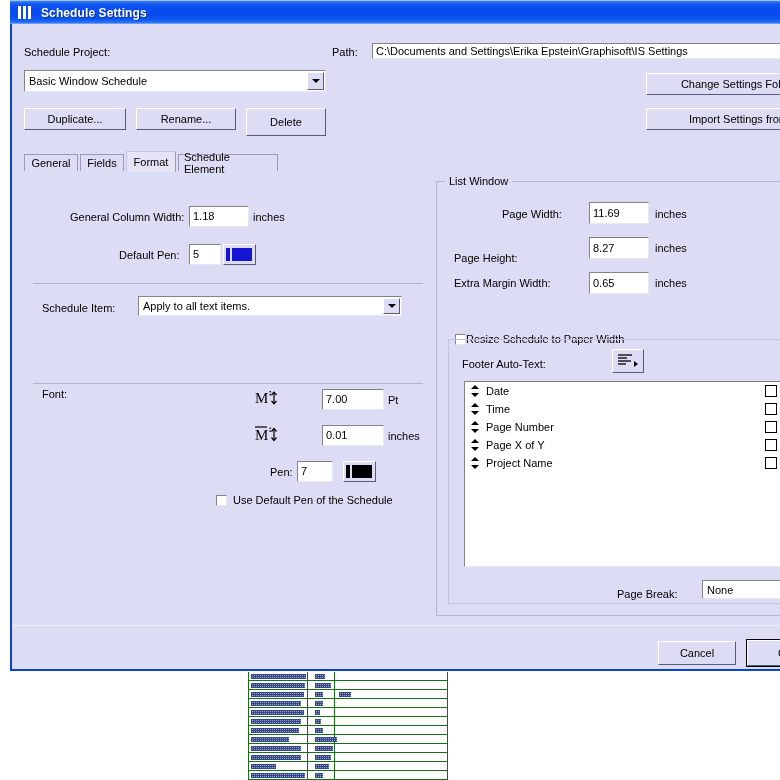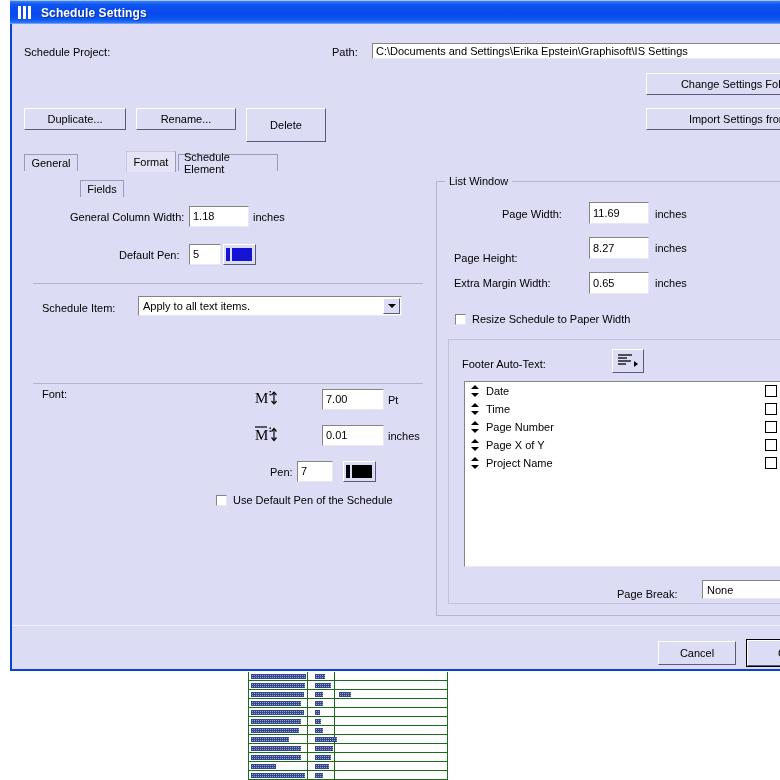--- a/index.html
+++ b/index.html
@@ -383,31 +383,37 @@
     </div>
     <div id="title-text">Schedule Settings</div>
   </div>
 
   <div class="lbl" style="position:absolute;left:12px;top:41px;">Schedule Project:</div>
 
   <div class="lbl" style="position:absolute;left:320px;top:41px;">Path:</div>
 
   <div class="textbox" style="left:360px;top:38px;width:468px;height:16px;position:absolute;">C:\Documents and Settings\Erika Epstein\Graphisoft\IS Settings</div>
 
+  <div class="combo" style="position:absolute;left:12px;top:65px;width:302px;height:22px;">
+    <span>Basic Window Schedule</span>
+    <span class="arrowbox">
+        <i class="caret-down"></i>
+      </span>
+  </div>
 
   <div class="btn" style="position:absolute;left:634px;top:68px;width:194px;height:22px;">Change Settings Folder...</div>
   <div class="btn" style="position:absolute;left:634px;top:103px;width:194px;height:22px;">Import Settings from...</div>
 
   <div class="btn" style="position:absolute;left:12px;top:103px;width:102px;height:22px;">Duplicate...</div>
   <div class="btn" style="position:absolute;left:124px;top:103px;width:100px;height:22px;">Rename...</div>
-  <div class="btn" style="position:absolute;left:234px;top:103px;width:80px;height:34px;">Delete</div>
+  <div class="btn" style="position:absolute;left:234px;top:103px;width:80px;height:28px;">Delete</div>
 
   <div style="position:absolute;left:12px;top:149px;width:806px;height:21px;">
     <div class="tab" style="left:0px;  width:54px;">General</div>
-    <div class="tab" style="left:56px; width:44px;margin-top:26px;">Fields</div>
+    <div class="tab" style="left:56px; width:44px;">Fields</div>
     <div class="tab active" style="left:102px;width:50px;">Format</div>
     <div class="tab" style="left:154px;width:100px;">Schedule Element</div>
   </div>
 
 
   <div class="lbl" style="position:absolute;left:58px;top:206px;">General Column Width:</div>
   <div class="textbox" style="position:absolute;left:177px;top:201px;width:60px;height:21px;">1.18</div>
   <div class="lbl" style="position:absolute;left:241px;top:206px;">inches</div>
 
   <div class="lbl" style="position:absolute;left:107px;top:244px;">Default Pen:</div>
@@ -483,21 +489,21 @@
   <div class="lbl" style="position:absolute;left:643px;top:203px;">inches</div>
 
   <div class="lbl" style="position:absolute;left:442px;top:247px;text-align:center;">Page Height:</div>
   <div class="textbox" style="position:absolute;left:577px;top:232px;width:60px;height:22px;">8.27</div>
   <div class="lbl" style="position:absolute;left:643px;top:237px;">inches</div>
 
   <div class="lbl" style="position:absolute;left:442px;top:272px;">Extra Margin Width:</div>
   <div class="textbox" style="position:absolute;left:577px;top:267px;width:60px;height:22px;">0.65</div>
   <div class="lbl" style="position:absolute;left:643px;top:272px;">inches</div>
 
-  <div style="position:absolute;left:443px;top:308px;display:flex;align-items:center;gap:6px;">
+  <div style="position:absolute;left:443px;top:328px;display:flex;align-items:center;gap:0;">
     <span class="checkbox" id="cb-resize"></span>
     <span class="lbl">Resize Schedule to Paper Width</span>
   </div>
 
   <div class="group" style="left:436px;top:334px;width:382px;height:265px;border-color:#c2c2dc;"></div>
 
   <div class="lbl" style="position:absolute;left:450px;top:353px;">Footer Auto-Text:</div>
 
   <div class="btn" id="autotext-btn" style="position:absolute;left:600px;top:344px;width:32px;height:24px;">
     <svg width="22" height="16" viewBox="0 0 22 16">

